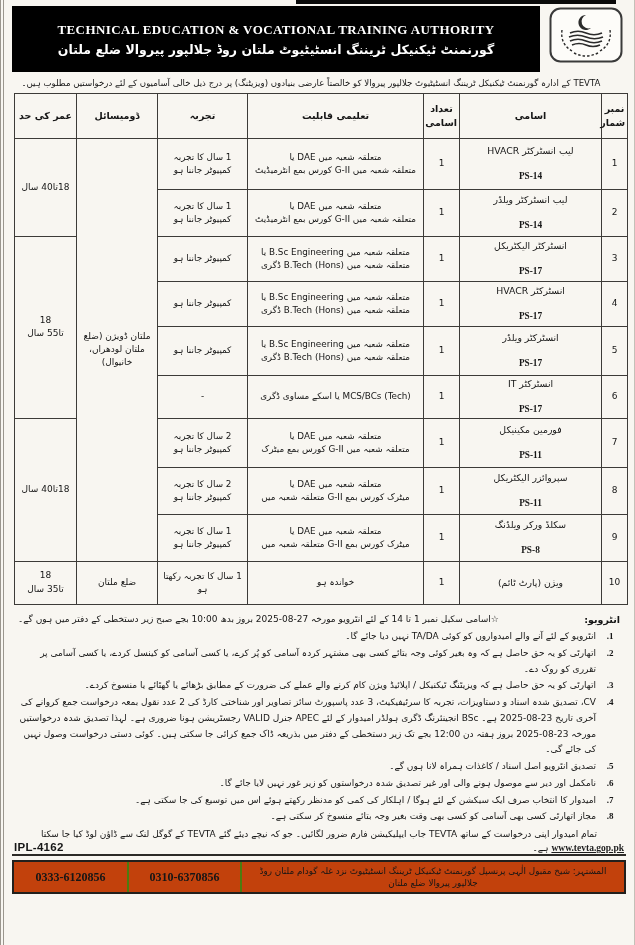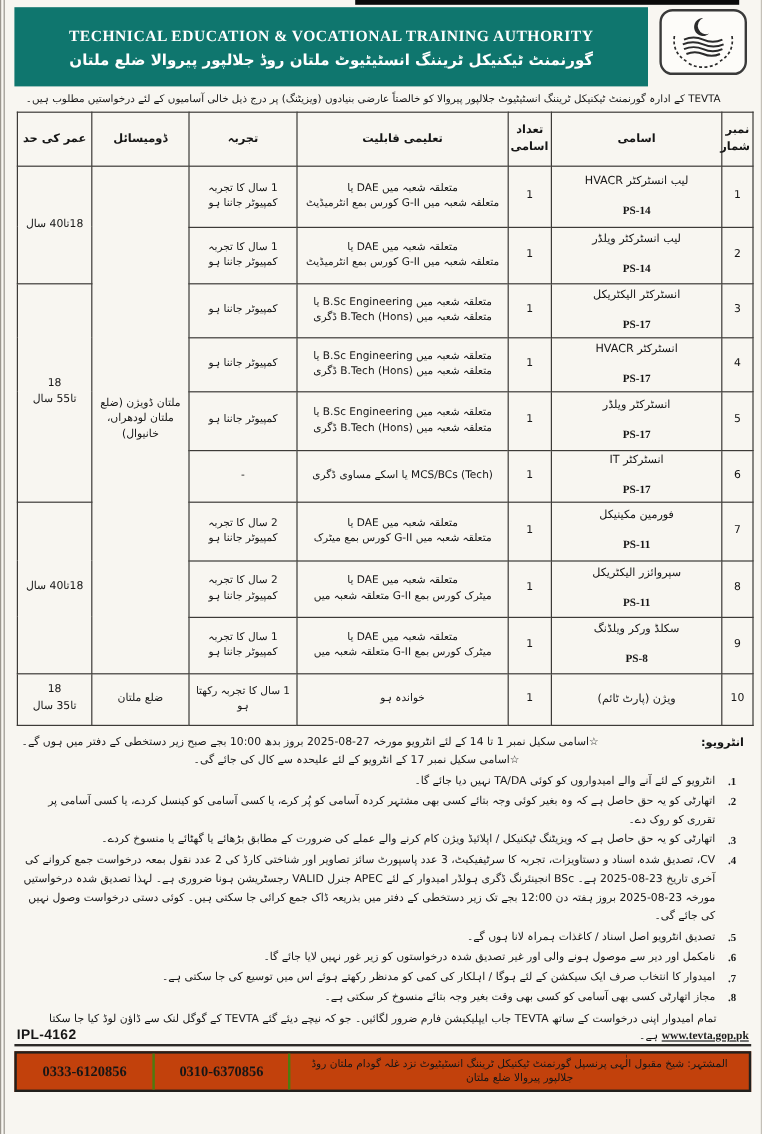--- a/index.html
+++ b/index.html
@@ -8,21 +8,21 @@
     position:relative;width:635px;height:945px;box-sizing:border-box;
     background:#f8f6f1;color:#161616;
     border-left:4px double #9a968e;border-right:1px solid #c4c0b8;
     font-family:"DejaVu Sans",sans-serif;
   }
   .scan-strip{position:absolute;top:0;left:292px;width:320px;height:4px;background:#0a0a0a;}
   
   .hdr{display:flex;align-items:stretch;gap:6px;padding:6px 8px 4px 8px;}
   .logo-box{flex:0 0 auto;}
   .banner{
-    flex:1;background:#0f766e;color:#fff;text-align:center;
+    flex:1;background:#000000;color:#fff;text-align:center;
     display:flex;flex-direction:column;justify-content:center;gap:4px;
     padding:4px 22px;min-height:58px;
   }
   .banner-title{
     font-family:"Liberation Serif",serif;font-weight:bold;font-size:13px;
     letter-spacing:.4px;white-space:nowrap;
   }
   .banner-sub{direction:rtl;font-size:12.5px;font-weight:bold;}
   
   .intro{
@@ -293,21 +293,20 @@
 تا35 سال</td>
       </tr>
     </tbody>
   </table>
 
   <div class="notes">
     <div class="iv">
       <div class="iv-label">انٹرویو:</div>
       <div class="iv-lines">
         <div class="iv-l1">☆اسامی سکیل نمبر 1 تا 14 کے لئے انٹرویو مورخہ 27-08-2025 بروز بدھ 10:00 بجے صبح زیر دستخطی کے دفتر میں ہوں گے۔</div>
-        <div class="iv-l2">☆اسامی سکیل نمبر 17 کے انٹرویو کے لئے علیحدہ سے کال کی جائے گی۔</div>
       </div>
     </div>
 
     <div class="note">
       <div class="note-num">1.</div>
       <div class="note-text">انٹرویو کے لئے آنے والے امیدواروں کو کوئی TA/DA نہیں دیا جائے گا۔</div>
     </div>
     <div class="note">
       <div class="note-num">2.</div>
       <div class="note-text">اتھارٹی کو یہ حق حاصل ہے کہ وہ بغیر کوئی وجہ بتائے کسی بھی مشتہر کردہ آسامی کو پُر کرے، یا کسی آسامی کو کینسل کردے، یا کسی آسامی پر تقرری کو روک دے۔</div>

